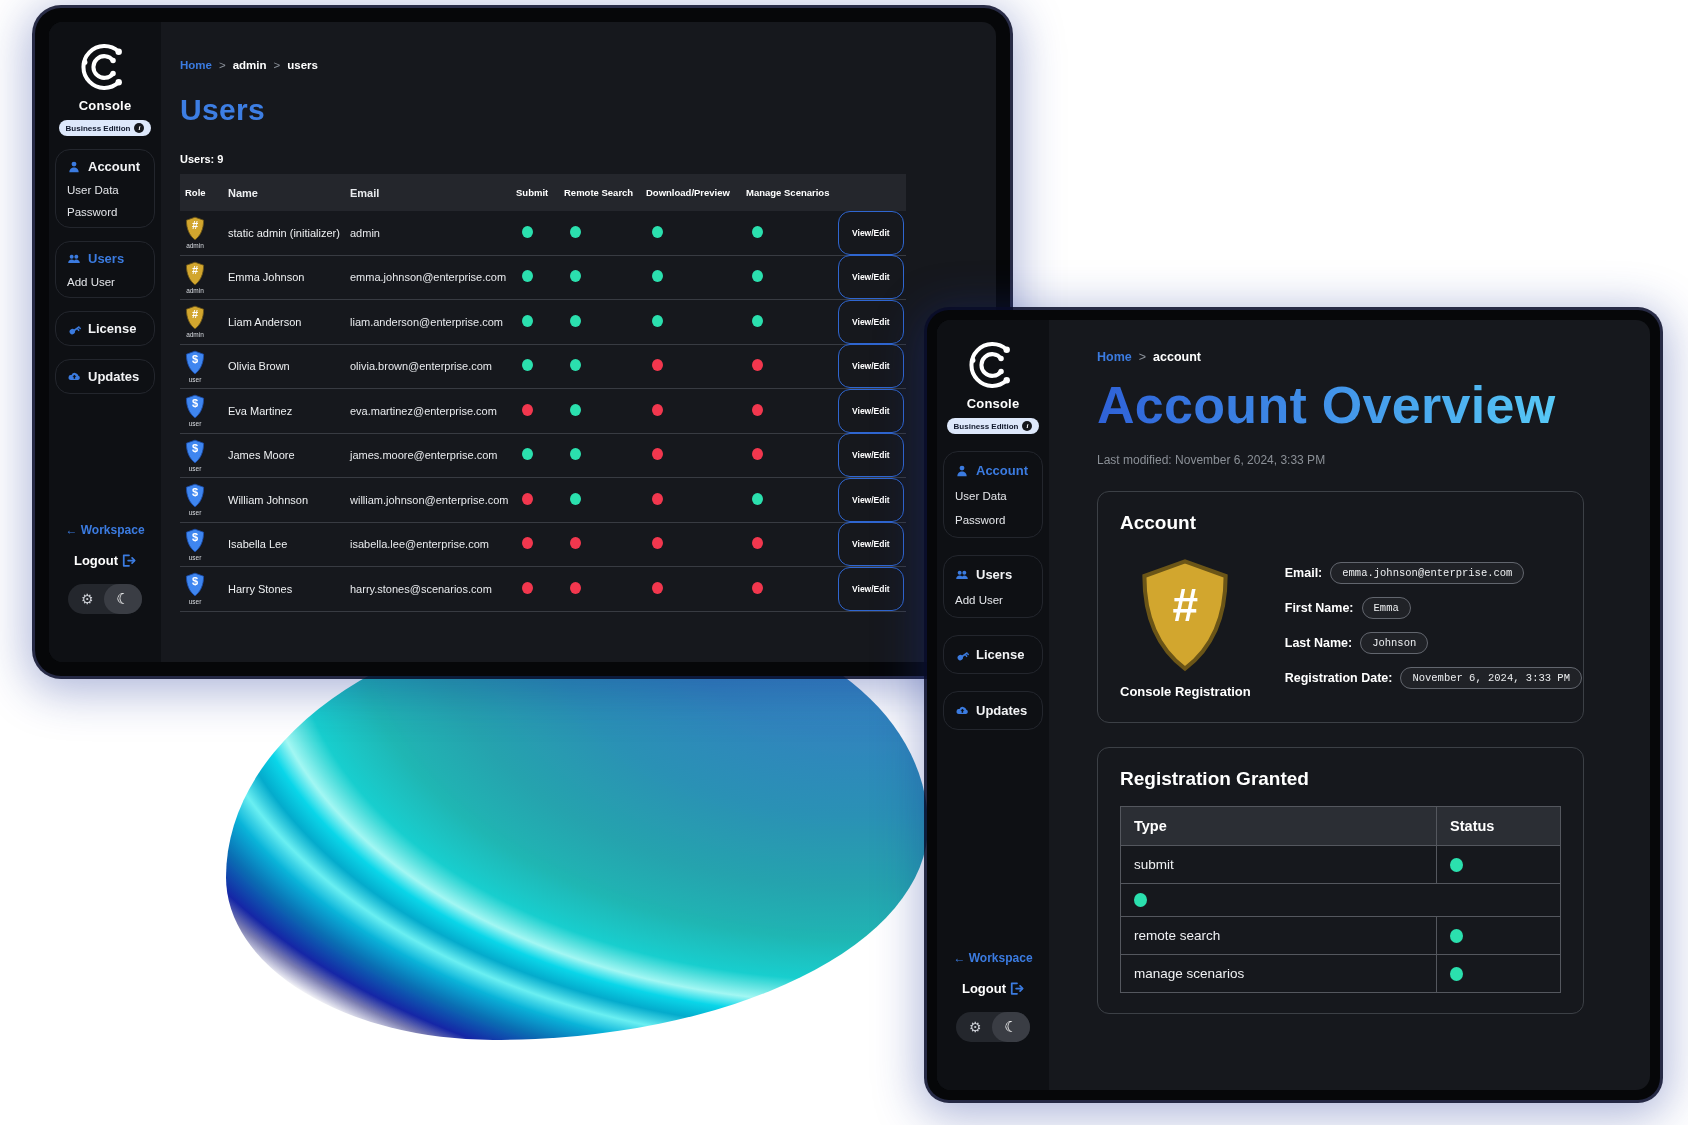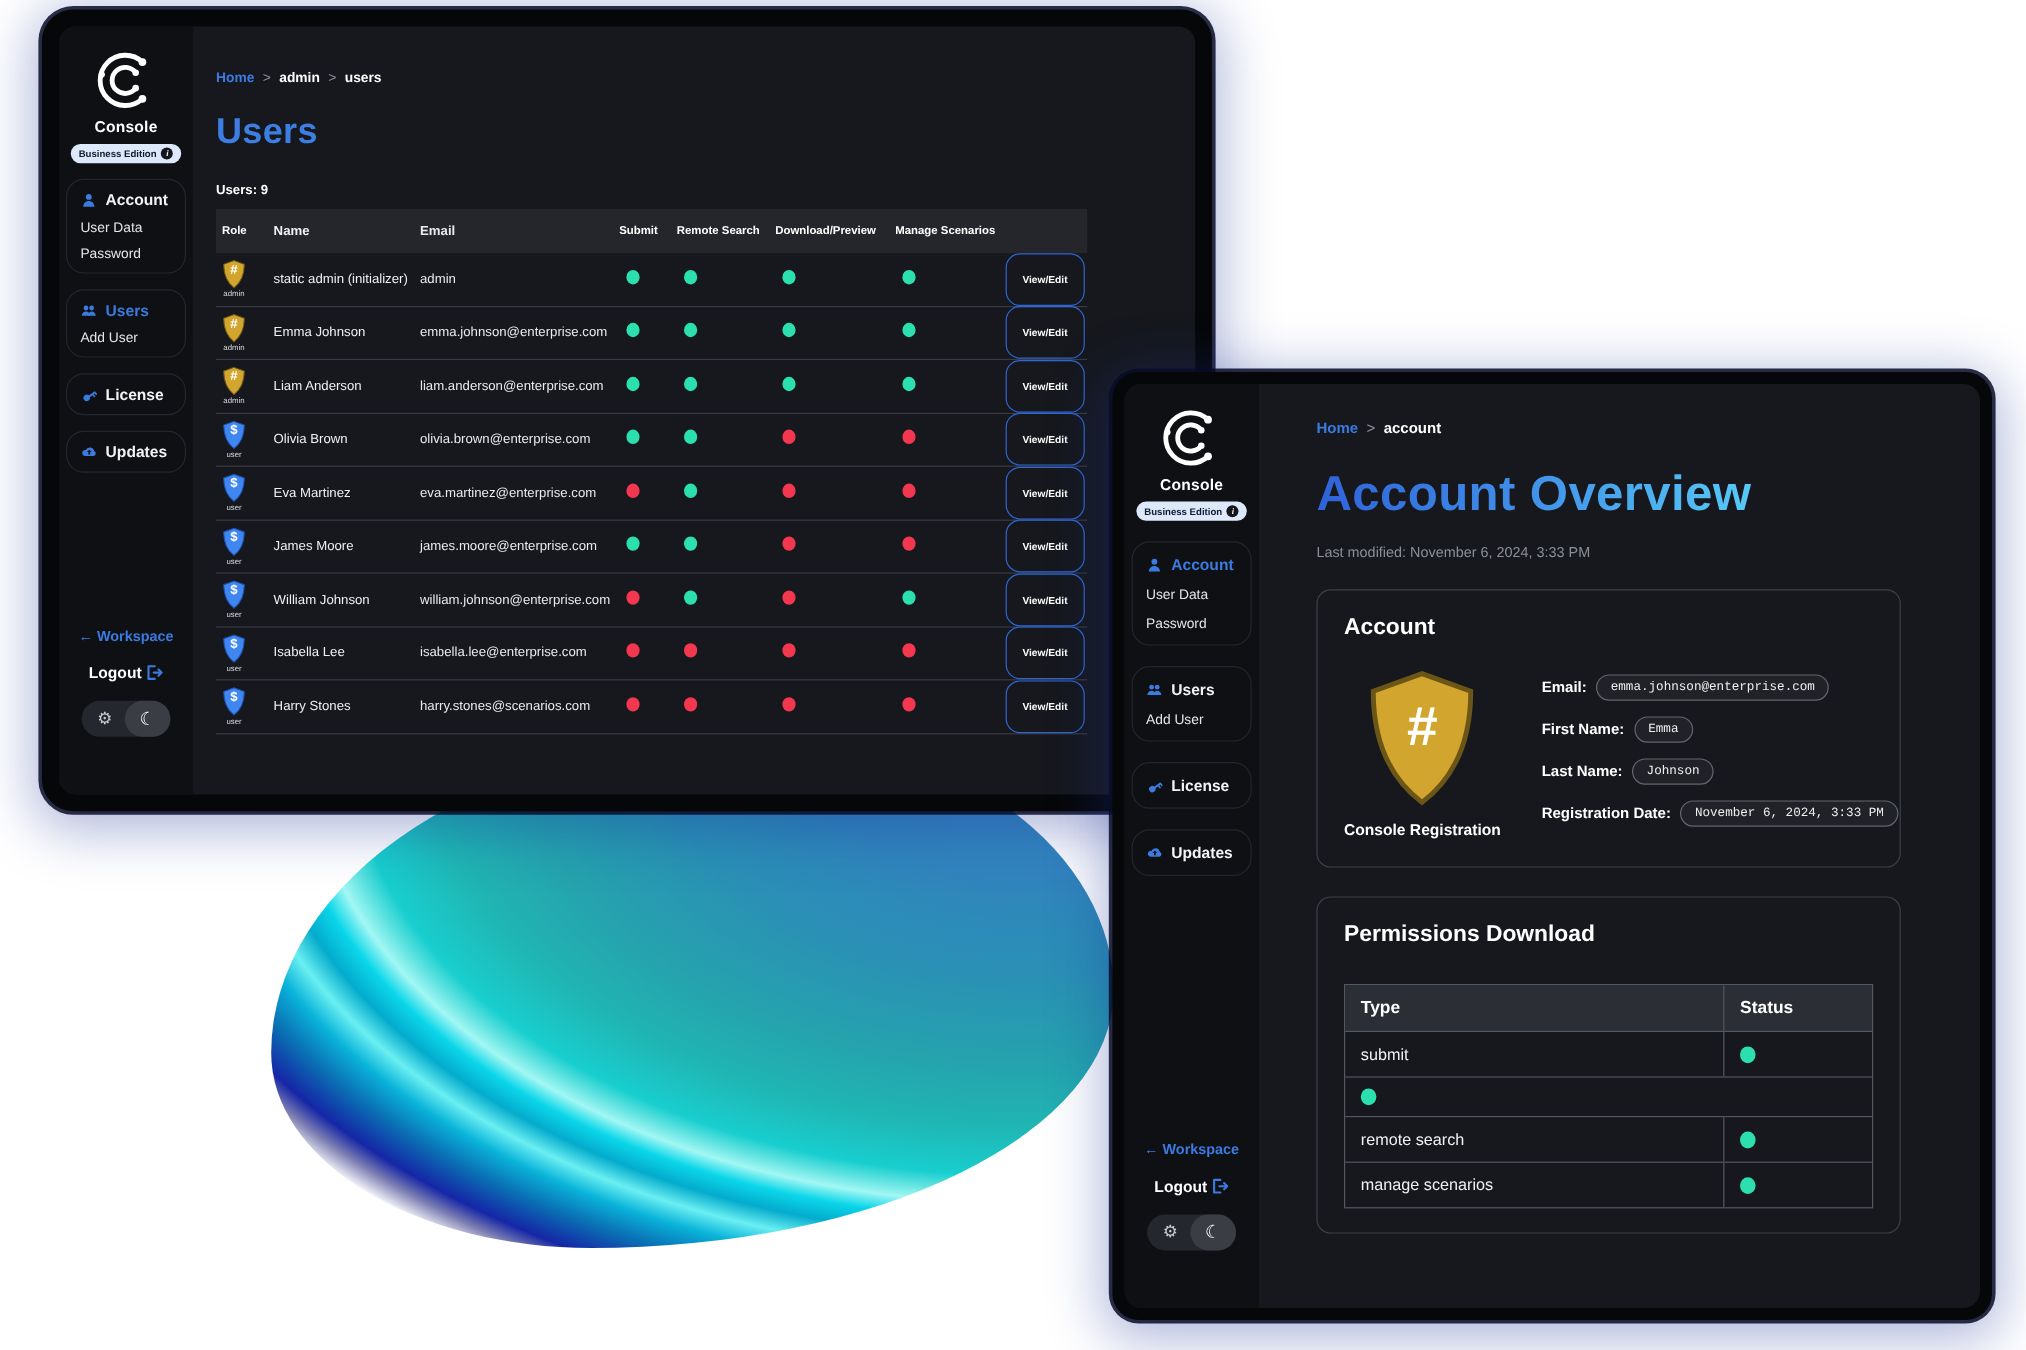--- a/index.html
+++ b/index.html
@@ -89,37 +89,37 @@
   .shield .glyph { position:absolute; left:0; top:3px; width:100%; text-align:center; color:#fff; font-weight:700; font-size:11px; }
   .role-caption-mini { font-size:6.5px; color:#d9dce1; margin-top:1px; width:22px; text-align:center; }
   .shield.big { width:104px; height:118px; }
   .shield.big .glyph { top:22px; font-size:46px; }
   .shield-fill-admin { fill:#d2a62e; stroke:#6b5517; stroke-width:2.5; }
   .shield-fill-user  { fill:#3f86f0; stroke:#1b4dab; stroke-width:2.5; }
 
   
   .win-front .content { padding:30px 0 0 48px; }
   .win-front .crumbs { font-size:12.5px; }
-  .big-title { margin-top:24px; font-size:41px; font-weight:700; letter-spacing:.3px;
+  .big-title { margin-top:11px; font-size:52px; font-weight:700; letter-spacing:.3px;
     background:linear-gradient(90deg,#2f62d8 0%, #3f8de8 45%, #57c9f6 100%);
     -webkit-background-clip:text; background-clip:text; color:transparent; width:max-content; }
   .last-modified { margin-top:18px; color:#8b9097; font-size:12px; }
 
   .card { margin-top:24px; width:487px; border:1px solid #3c4046; border-radius:12px; padding:20px 22px; }
   .card-title { color:#fff; font-size:19px; font-weight:700; }
   .account-body { display:flex; margin-top:22px; align-items:flex-start; }
   .shield-block { display:flex; flex-direction:column; align-items:center; }
   .role-caption { margin-top:10px; color:#fff; font-weight:700; font-size:13px; white-space:nowrap; }
   .fields { margin-left:34px; margin-top:6px; }
   .field-row { display:flex; align-items:center; margin-bottom:13px; flex-wrap:nowrap; }
   .field-label { color:#fff; font-weight:700; font-size:12.5px; margin-right:8px; white-space:nowrap; }
   .field-pill { border:1px solid #62666e; background:#202227; border-radius:13px; padding:4px 11px;
     color:#eceef0; font-family:"Liberation Mono", monospace; font-size:10.5px; white-space:nowrap; }
 
-  .ptable { margin-top:30px; border:1px solid #54575e; width:100%; }
+  .ptable { margin-top:16px; border:1px solid #54575e; width:100%; }
   .phead { display:flex; background:#2b2e34; border-bottom:1px solid #54575e; }
   .phead > div { color:#fff; font-weight:700; font-size:14.5px; padding:11px 13px; }
   .prow { display:flex; border-bottom:1px solid #54575e; }
   .prow:last-child { border-bottom:none; }
   .ptype { width:72%; border-right:1px solid #54575e; color:#f0f1f3; font-size:13.5px; padding:11px 13px; }
   .phead .ptype { border-right:1px solid #54575e; color:#fff; font-size:14.5px; padding:11px 13px; width:72%; }
   .pstatus { width:28%; padding:9px 13px; display:flex; align-items:center; }
   .pstatus .dot { width:13px; height:14px; }
 
   button { background:none; }
@@ -560,21 +560,21 @@
               </div>
               <div class="field-row">
                 <span class="field-label">Registration Date:</span>
                 <span class="field-pill">November 6, 2024, 3:33 PM</span>
               </div>
             </div>
           </div>
         </div>
 
         <div class="card">
-          <div class="card-title">Permissions Download</div>
+          <div class="card-title">Registration Granted</div>
           <div class="ptable">
             <div class="phead">
               <div class="ptype">Type</div>
               <div class="pstatus-h" style="width:28%;color:#fff;font-weight:700;font-size:14.5px;padding:11px 13px">Status</div>
             </div>
             <div>
                 <div class="prow">
                   <div class="ptype">submit</div>
                   <div class="pstatus">
                     <span class="dot on"></span>

